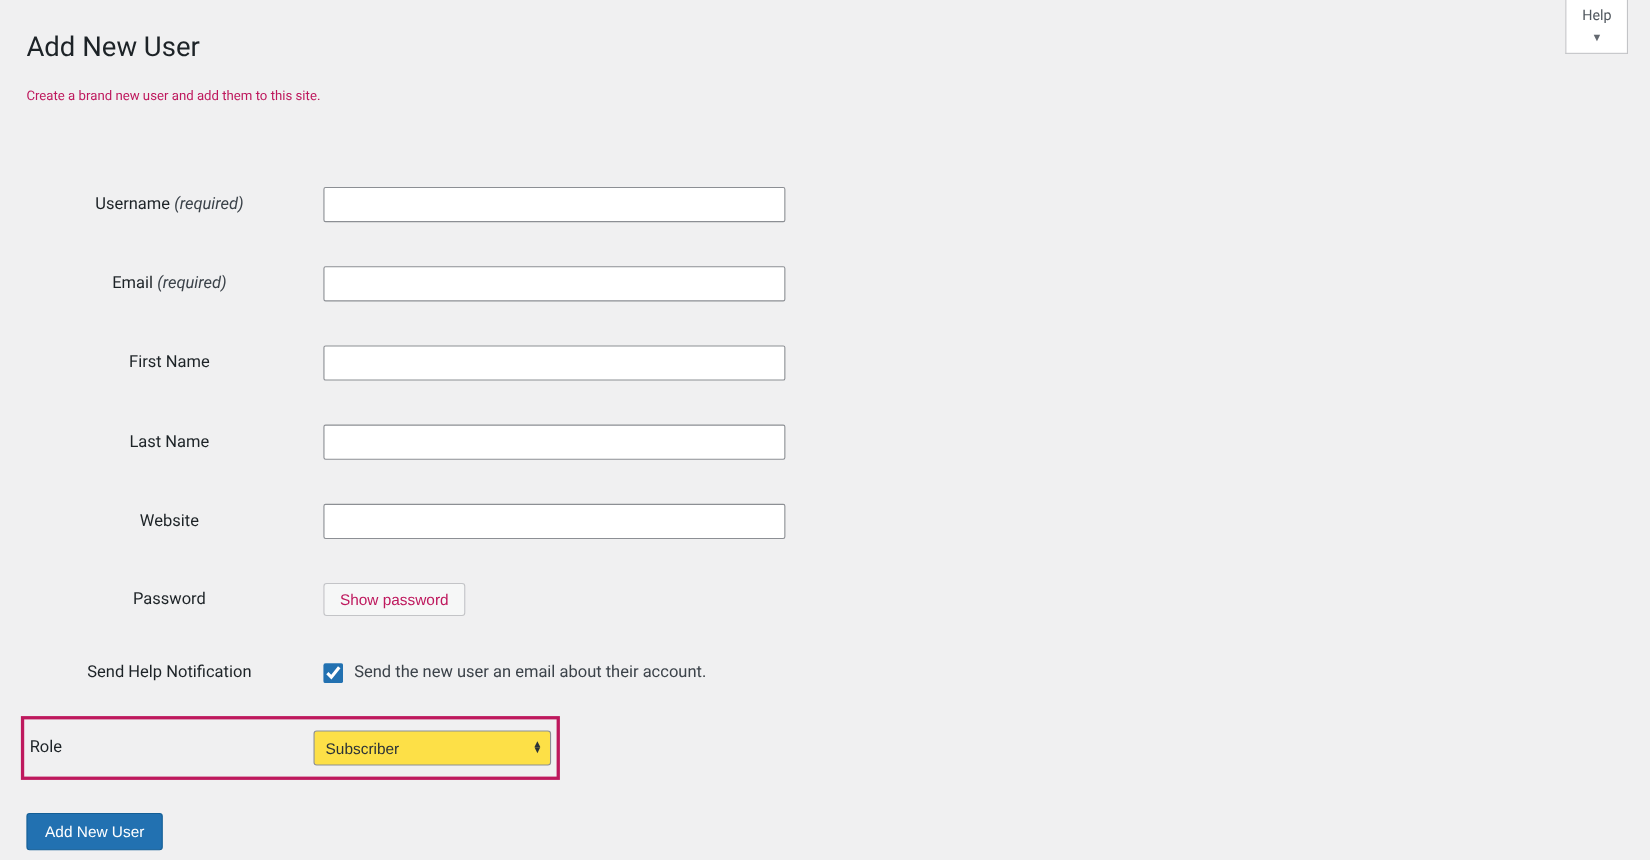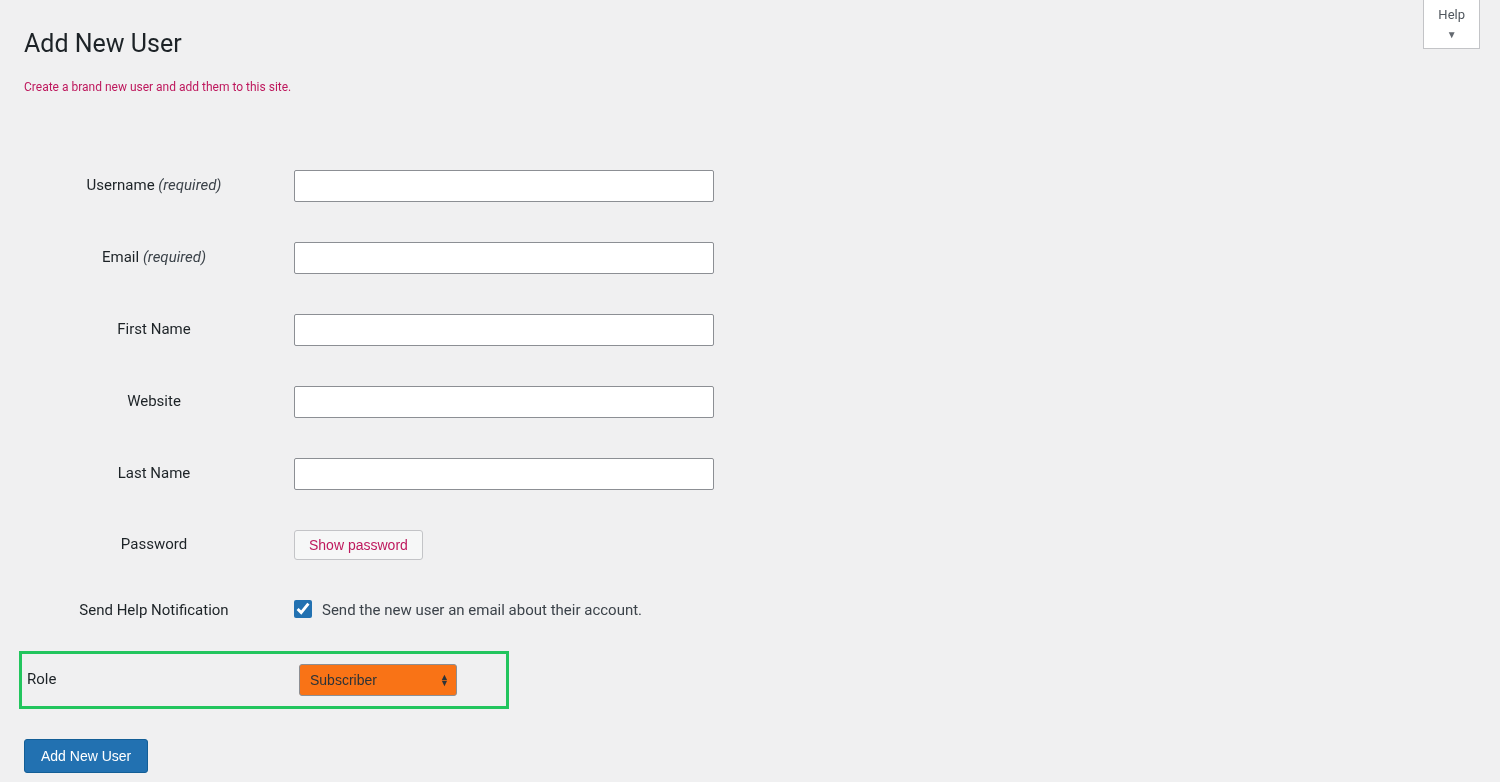--- a/index.html
+++ b/index.html
@@ -90,59 +90,59 @@
       background: #f6f7f7;
       border: 1px solid #c3c4c7;
       color: #be185d;
       font-size: 14px;
       padding: 6px 14px;
       border-radius: 3px;
       cursor: pointer;
     }
     .checkbox-cell {
       display: flex;
-      align-items: flex-start;
+      align-items: flex-end;
       gap: 10px;
     }
     input[type="checkbox"] {
       width: 18px;
       height: 18px;
       accent-color: #2271b1;
       cursor: pointer;
     }
     .checkbox-label {
       font-size: 15px;
       color: #3c434a;
     }
     .role-row-highlight {
-      border: 3px solid #22c55e;
+      border: 3px solid #be185d;
       padding: 10px 5px;
       display: flex;
       align-items: center;
       width: 490px;
       margin-top: 10px;
       margin-bottom: 30px;
       margin-left: -5px;
     }
     .role-row-highlight .label {
       width: 272px;
       font-size: 15px;
       color: #1d2327;
     }
     .select-wrap {
       position: relative;
       display: inline-block;
     }
     select {
       appearance: none;
       -webkit-appearance: none;
-      width: 158px;
+      width: 216px;
       height: 32px;
       border: 1px solid #8c8f94;
-      background: #f97316;
+      background: #fde047;
       font-size: 14px;
       padding: 0 28px 0 10px;
       border-radius: 3px;
       cursor: pointer;
       color: #2c3338;
     }
     .select-arrows {
       position: absolute;
       right: 8px;
       top: 50%;
@@ -199,29 +199,29 @@
     <tr>
       <th>
         <span>First Name</span>
       </th>
       <td>
         <input type="text" value="" style="">
       </td>
     </tr>
     <tr>
       <th>
+        <span>Last Name</span>
+      </th>
+      <td>
+        <input type="text" value="" style="">
+      </td>
+    </tr>
+    <tr>
+      <th>
         <span>Website</span>
-      </th>
-      <td>
-        <input type="text" value="" style="">
-      </td>
-    </tr>
-    <tr>
-      <th>
-        <span>Last Name</span>
       </th>
       <td>
         <input type="text" value="" style="">
       </td>
     </tr>
     <tr>
       <th>
         <span>Password</span>
       </th>
       <td>

